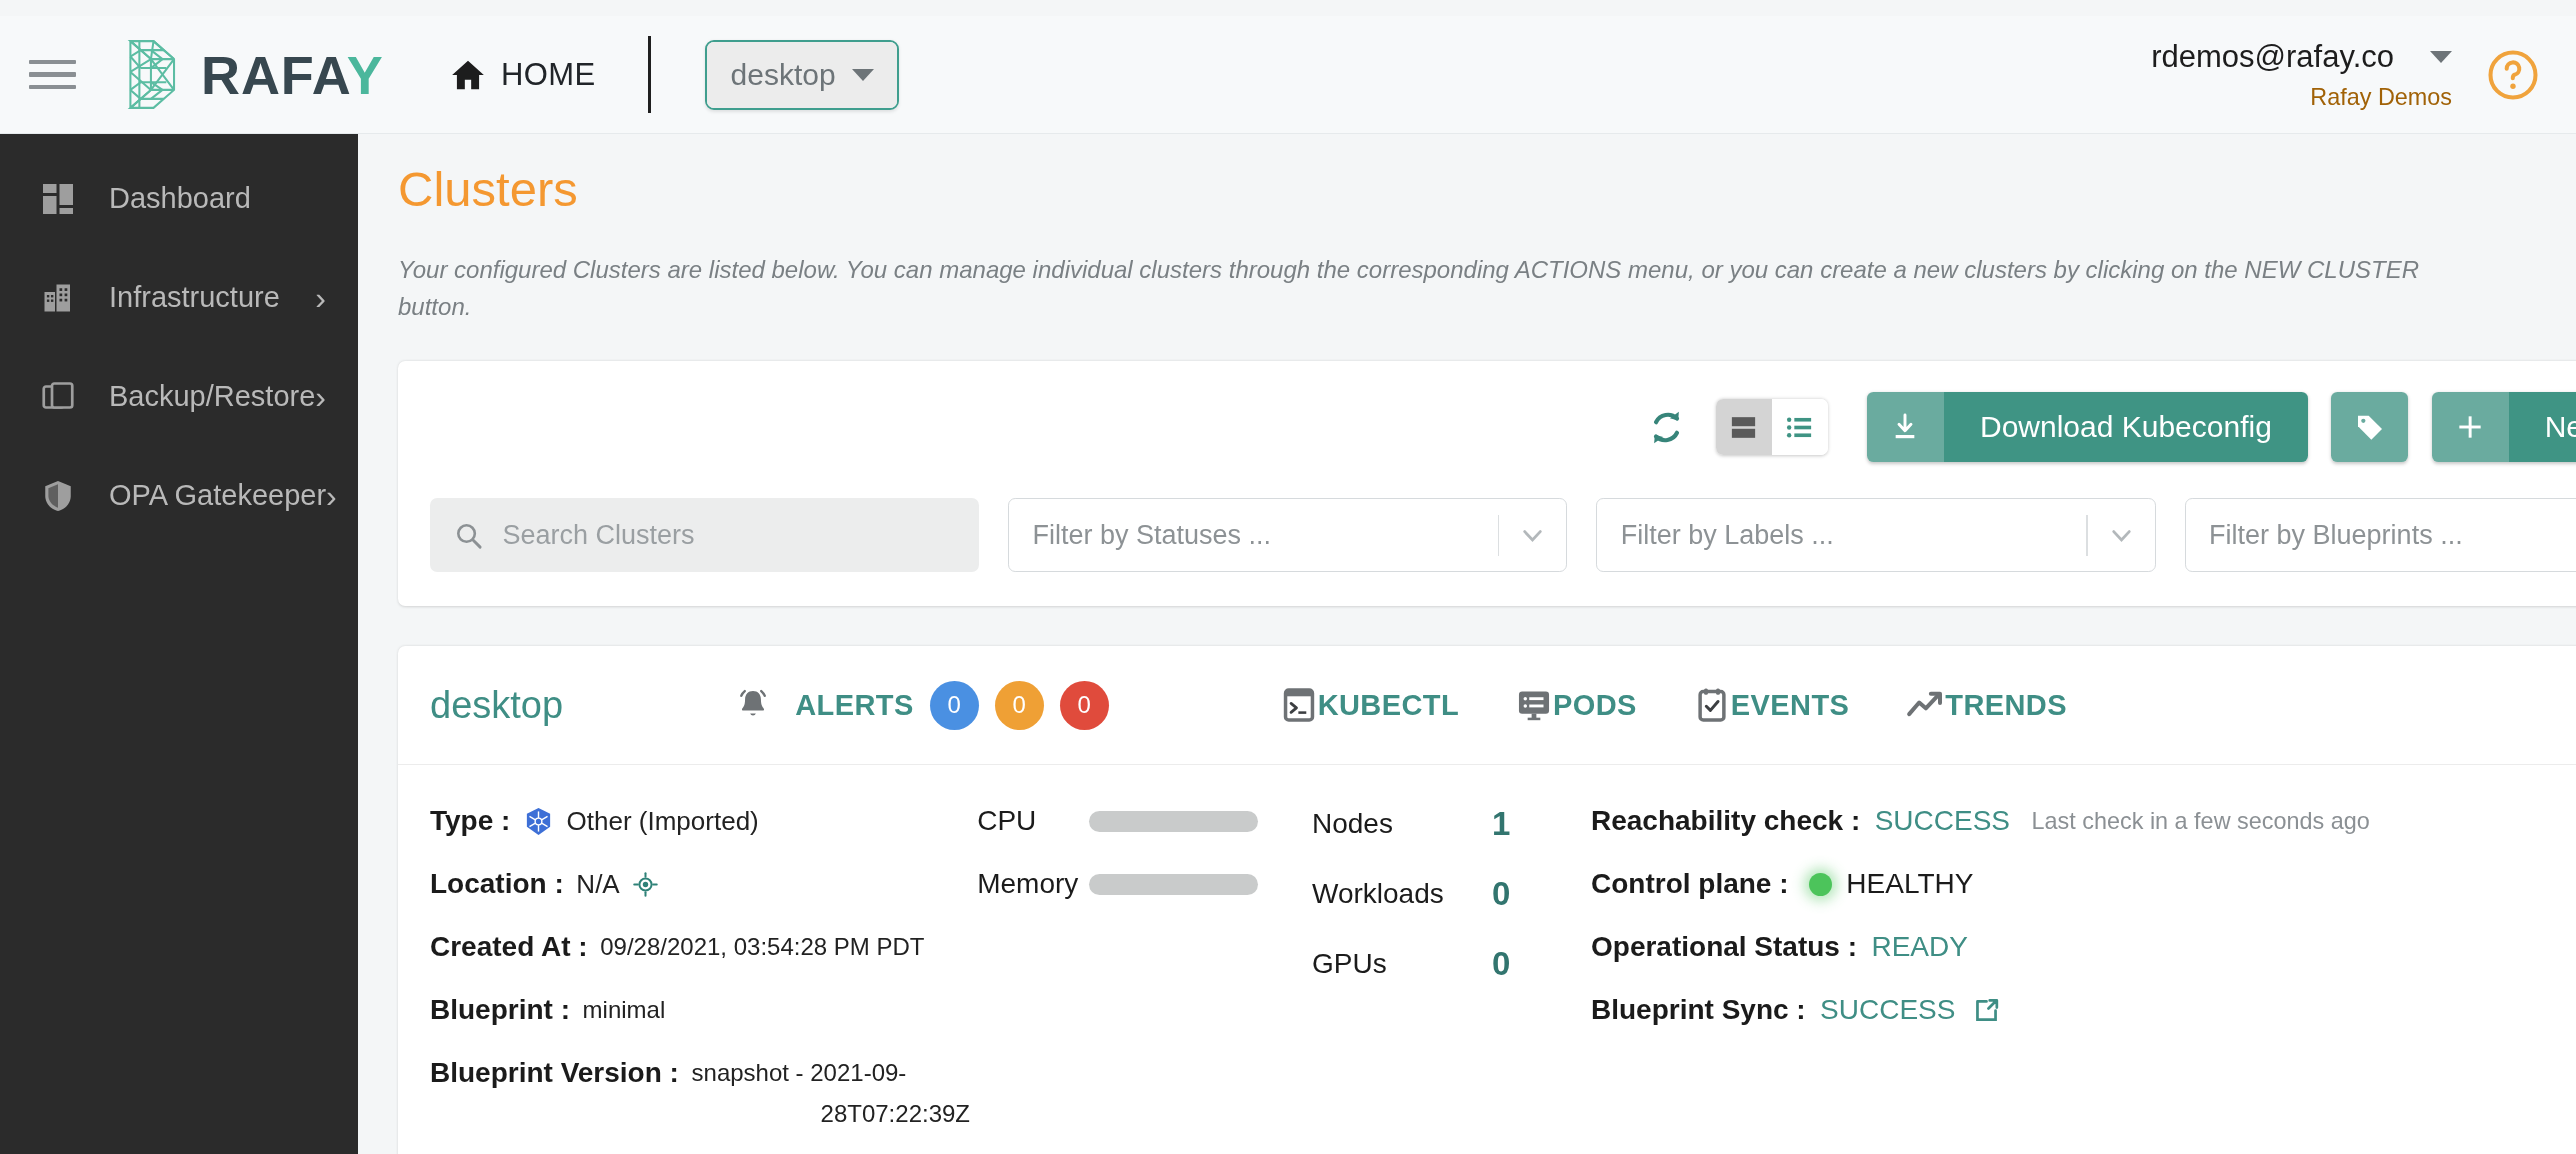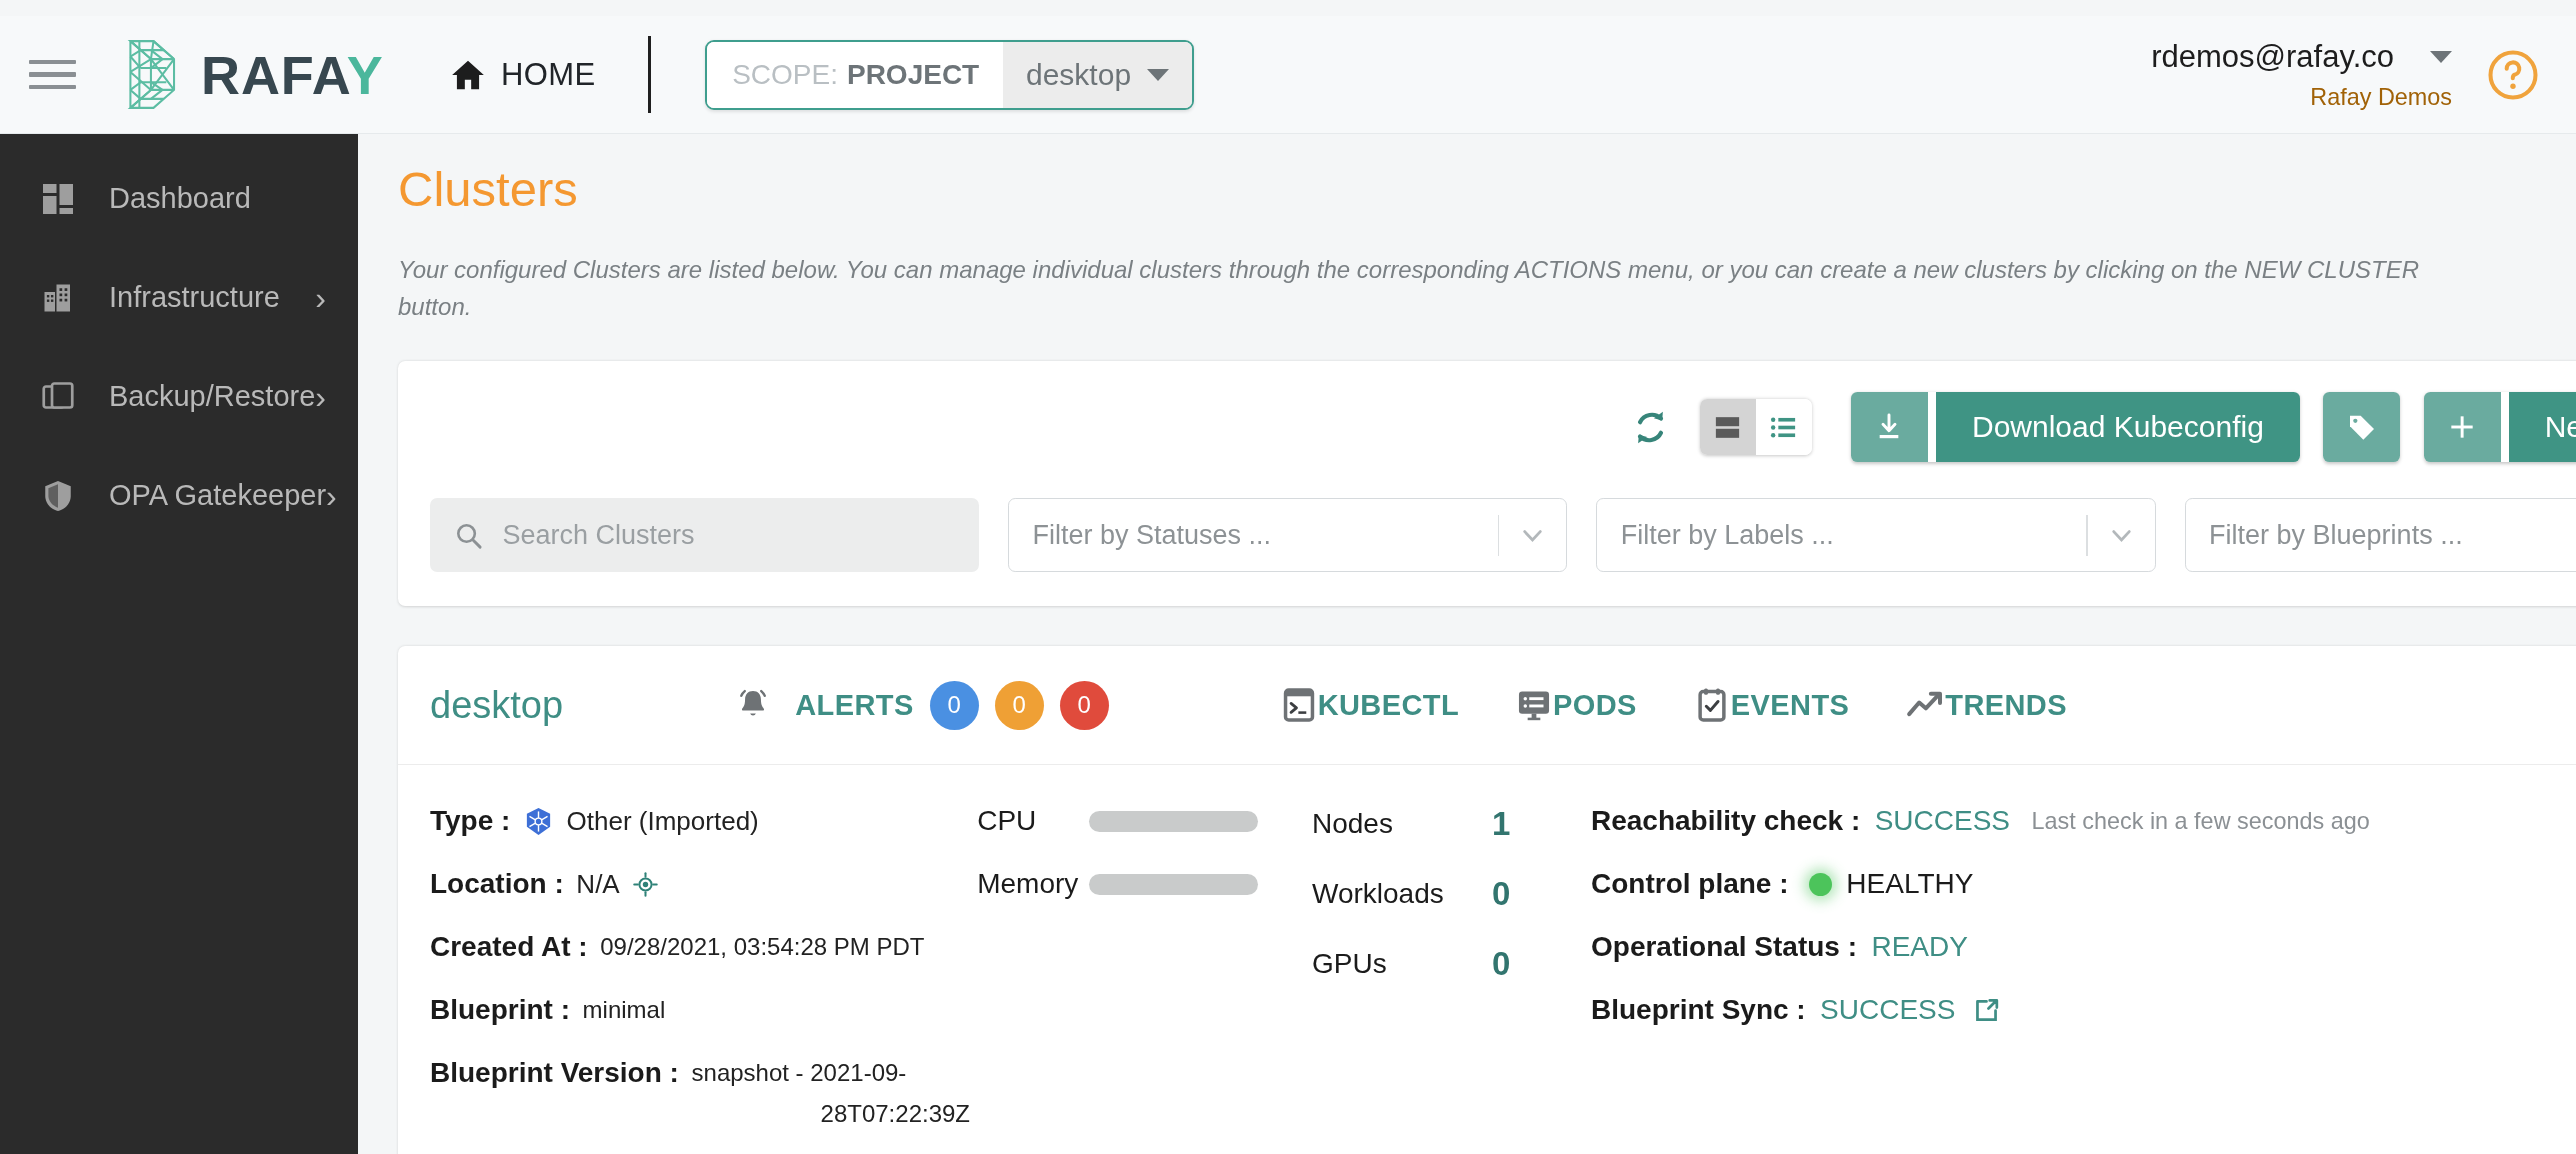--- a/index.html
+++ b/index.html
@@ -77,21 +77,21 @@
   .toolbar-card { margin-top: 36px; padding: 31px 32px 34px 32px; }
   .toolbar-row { display: flex; align-items: center; justify-content: flex-end; gap: 23.4px; }
 
   .refresh-btn { width: 52px; height: 52px; cursor: pointer; display: flex; align-items: center; justify-content: center; }
 
   .viewtoggle { display: flex; border-radius: 7.2px; overflow: hidden; box-shadow: 0 0.9px 3.6px rgba(0,0,0,.22); margin-right: 16px; }
   .vt-btn { width: 56px; height: 56px; display: flex; align-items: center; justify-content: center; cursor: pointer; }
   .vt-btn.active { background: #d4d4d4; }
   .vt-btn.idle { background: #fff; }
 
-  .tbtn { display: flex; align-items: center; height: 70px; border-radius: 6.3px; overflow: hidden; cursor: pointer; box-shadow: 0 1.8px 3.6px rgba(0,0,0,.22); border: none; gap: 8px; }
+  .tbtn { display: flex; align-items: center; height: 70px; border-radius: 6.3px; overflow: hidden; cursor: pointer; box-shadow: 0 1.8px 3.6px rgba(0,0,0,.22); border: none; }
   .tbtn-ico { width: 77px; height: 100%; background: #6aab9f; display: flex; align-items: center; justify-content: center; }
   .tbtn-lbl { background: #3f9484; color: #fff; font-size: 30px; padding: 0 36px; height: 100%; display: flex; align-items: center; white-space: nowrap; }
 
   .filter-row { display: flex; align-items: center; gap: 29px; margin-top: 36px; }
   .search-box { flex: 0 0 549px; height: 74px; background: #eceded; border-radius: 7.2px; display: flex; align-items: center; padding: 0 23.4px; cursor: text; }
   .search-ph { font-size: 27px; color: #9a9fa2; margin-left: 18px; }
 
   .select-box { flex: 1 1 0; height: 74px; background: #fff; border: 1.8px solid #d6dadd; border-radius: 7.2px; display: flex; align-items: center; cursor: pointer; }
   .select-ph { font-size: 27px; color: #8d9295; padding-left: 23.4px; flex: 1; }
   .select-sep { width: 1.8px; height: 41px; background: #dcdfe1; }
@@ -166,24 +166,20 @@
   <div class="home-link">
     <svg class="home-icon" viewBox="0 0 24 24">
       <path d="M12 3 L22 12 L19 12 L19 21 L14 21 L14 15 L10 15 L10 21 L5 21 L5 12 L2 12 Z" fill="#1d1d1d"></path>
     </svg>
     <div class="home-label">HOME</div>
   </div>
 
   <div class="divider-v"></div>
 
   <div class="scope">
-    <div class="scope-left">
-      <span class="scope-k">SCOPE:</span>
-      <span class="scope-v">PROJECT</span>
-    </div>
     <div class="scope-right">
       <span class="scope-name">desktop</span>
       <span class="caret-dn"></span>
     </div>
   </div>
 
   <div class="topbar-right">
     <div class="user-block">
       <div class="user-line1">
         <span class="user-email">rdemos@rafay.co</span>

